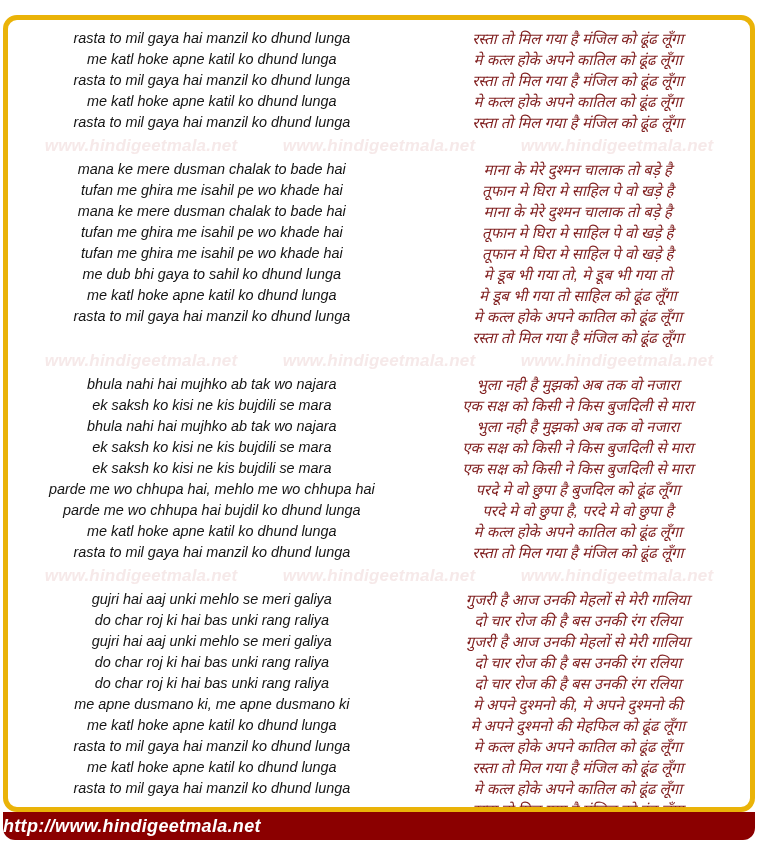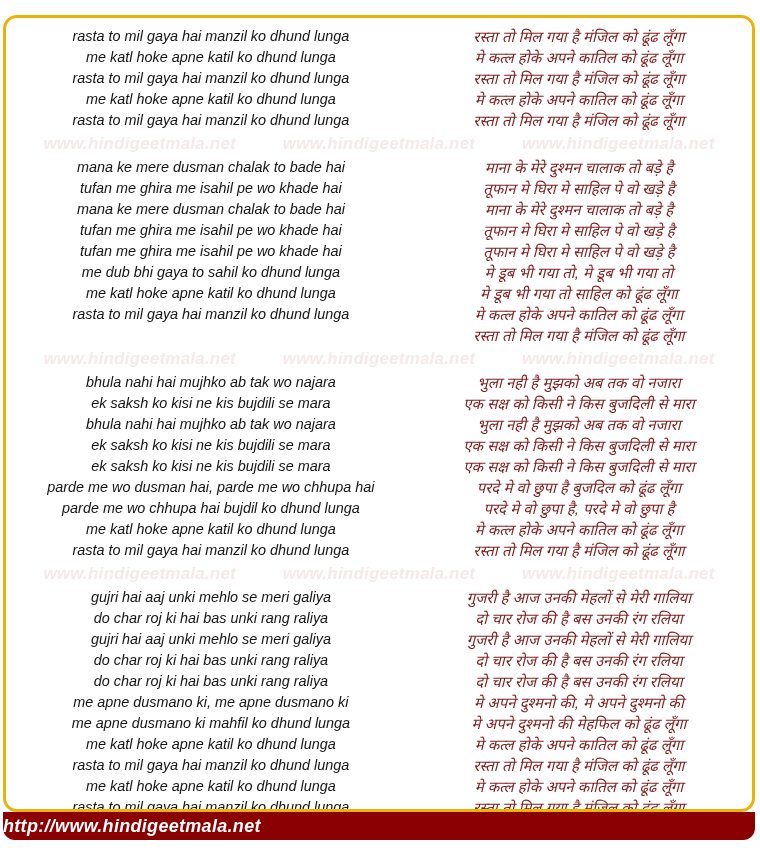--- a/index.html
+++ b/index.html
@@ -21,21 +21,21 @@
     background: #ffffff;
   }
 
   
   .lyrics-frame {
     position: absolute;
     left: 3px;
     top: 15px;
     width: 752px;
     height: 797px;
-    border: 3px solid #eab308;
+    border: 5px solid #eab308;
     border-radius: 14px;
     box-sizing: border-box;
     background: #ffffff;
     overflow: hidden;
   }
 
   .stanza {
     display: flex;
     flex-direction: row;
     align-items: flex-start;
@@ -181,21 +181,21 @@
           <span class="watermark-text">www.hindigeetmala.net</span>
           <span class="watermark-text">www.hindigeetmala.net</span>
         </div>
         <div class="stanza">
           <div class="col col-roman">
             <span class="line">bhula nahi hai mujhko ab tak wo najara</span>
             <span class="line">ek saksh ko kisi ne kis bujdili se mara</span>
             <span class="line">bhula nahi hai mujhko ab tak wo najara</span>
             <span class="line">ek saksh ko kisi ne kis bujdili se mara</span>
             <span class="line">ek saksh ko kisi ne kis bujdili se mara</span>
-            <span class="line">parde me wo dusman hai, parde me wo chhupa hai</span>
+            <span class="line">parde me wo chhupa hai, mehlo me wo chhupa hai</span>
             <span class="line">parde me wo chhupa hai bujdil ko dhund lunga</span>
             <span class="line">me katl hoke apne katil ko dhund lunga</span>
             <span class="line">rasta to mil gaya hai manzil ko dhund lunga</span>
           </div>
           <div class="col col-deva">
             <span class="line">भुला नही है मुझको अब तक वो नजारा</span>
             <span class="line">एक सक्ष को किसी ने किस बुजदिली से मारा</span>
             <span class="line">भुला नही है मुझको अब तक वो नजारा</span>
             <span class="line">एक सक्ष को किसी ने किस बुजदिली से मारा</span>
             <span class="line">एक सक्ष को किसी ने किस बुजदिली से मारा</span>
@@ -211,21 +211,20 @@
           <span class="watermark-text">www.hindigeetmala.net</span>
         </div>
         <div class="stanza">
           <div class="col col-roman">
             <span class="line">gujri hai aaj unki mehlo se meri galiya</span>
             <span class="line">do char roj ki hai bas unki rang raliya</span>
             <span class="line">gujri hai aaj unki mehlo se meri galiya</span>
             <span class="line">do char roj ki hai bas unki rang raliya</span>
             <span class="line">do char roj ki hai bas unki rang raliya</span>
             <span class="line">me apne dusmano ki, me apne dusmano ki</span>
-            <span class="line">me apne dusmano ki mahfil ko dhund lunga</span>
             <span class="line">me katl hoke apne katil ko dhund lunga</span>
             <span class="line">rasta to mil gaya hai manzil ko dhund lunga</span>
             <span class="line">me katl hoke apne katil ko dhund lunga</span>
             <span class="line">rasta to mil gaya hai manzil ko dhund lunga</span>
           </div>
           <div class="col col-deva">
             <span class="line">गुजरी है आज उनकी मेहलों से मेरी गालिया</span>
             <span class="line">दो चार रोज की है बस उनकी रंग रलिया</span>
             <span class="line">गुजरी है आज उनकी मेहलों से मेरी गालिया</span>
             <span class="line">दो चार रोज की है बस उनकी रंग रलिया</span>

